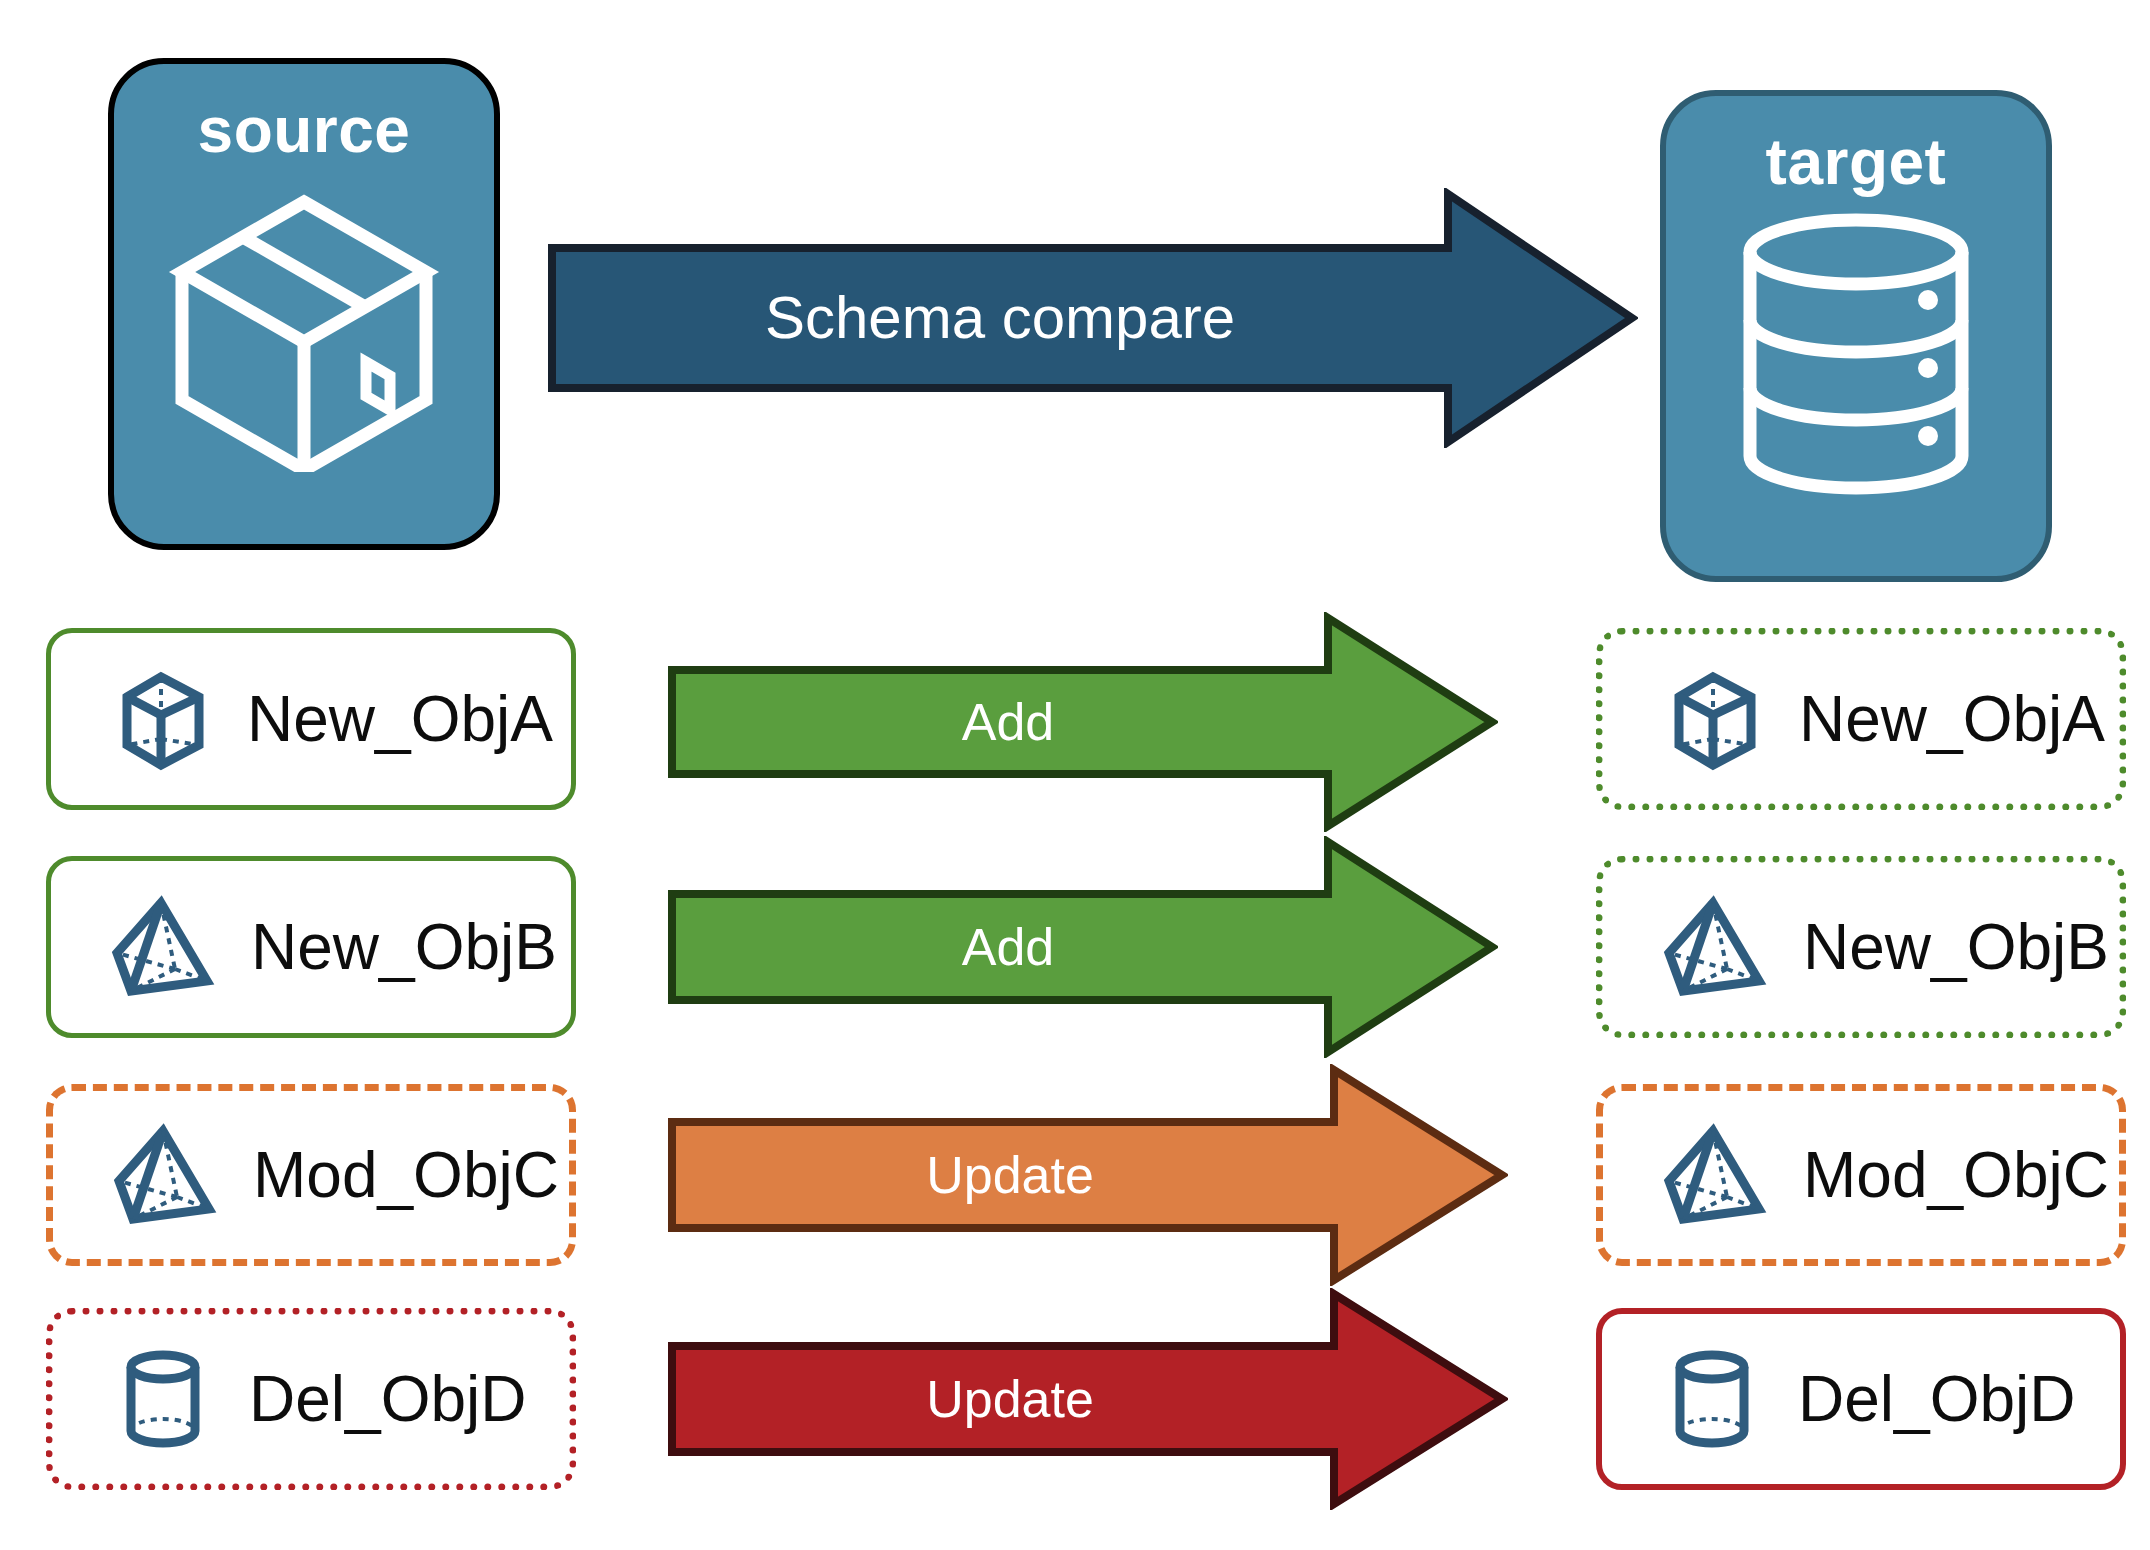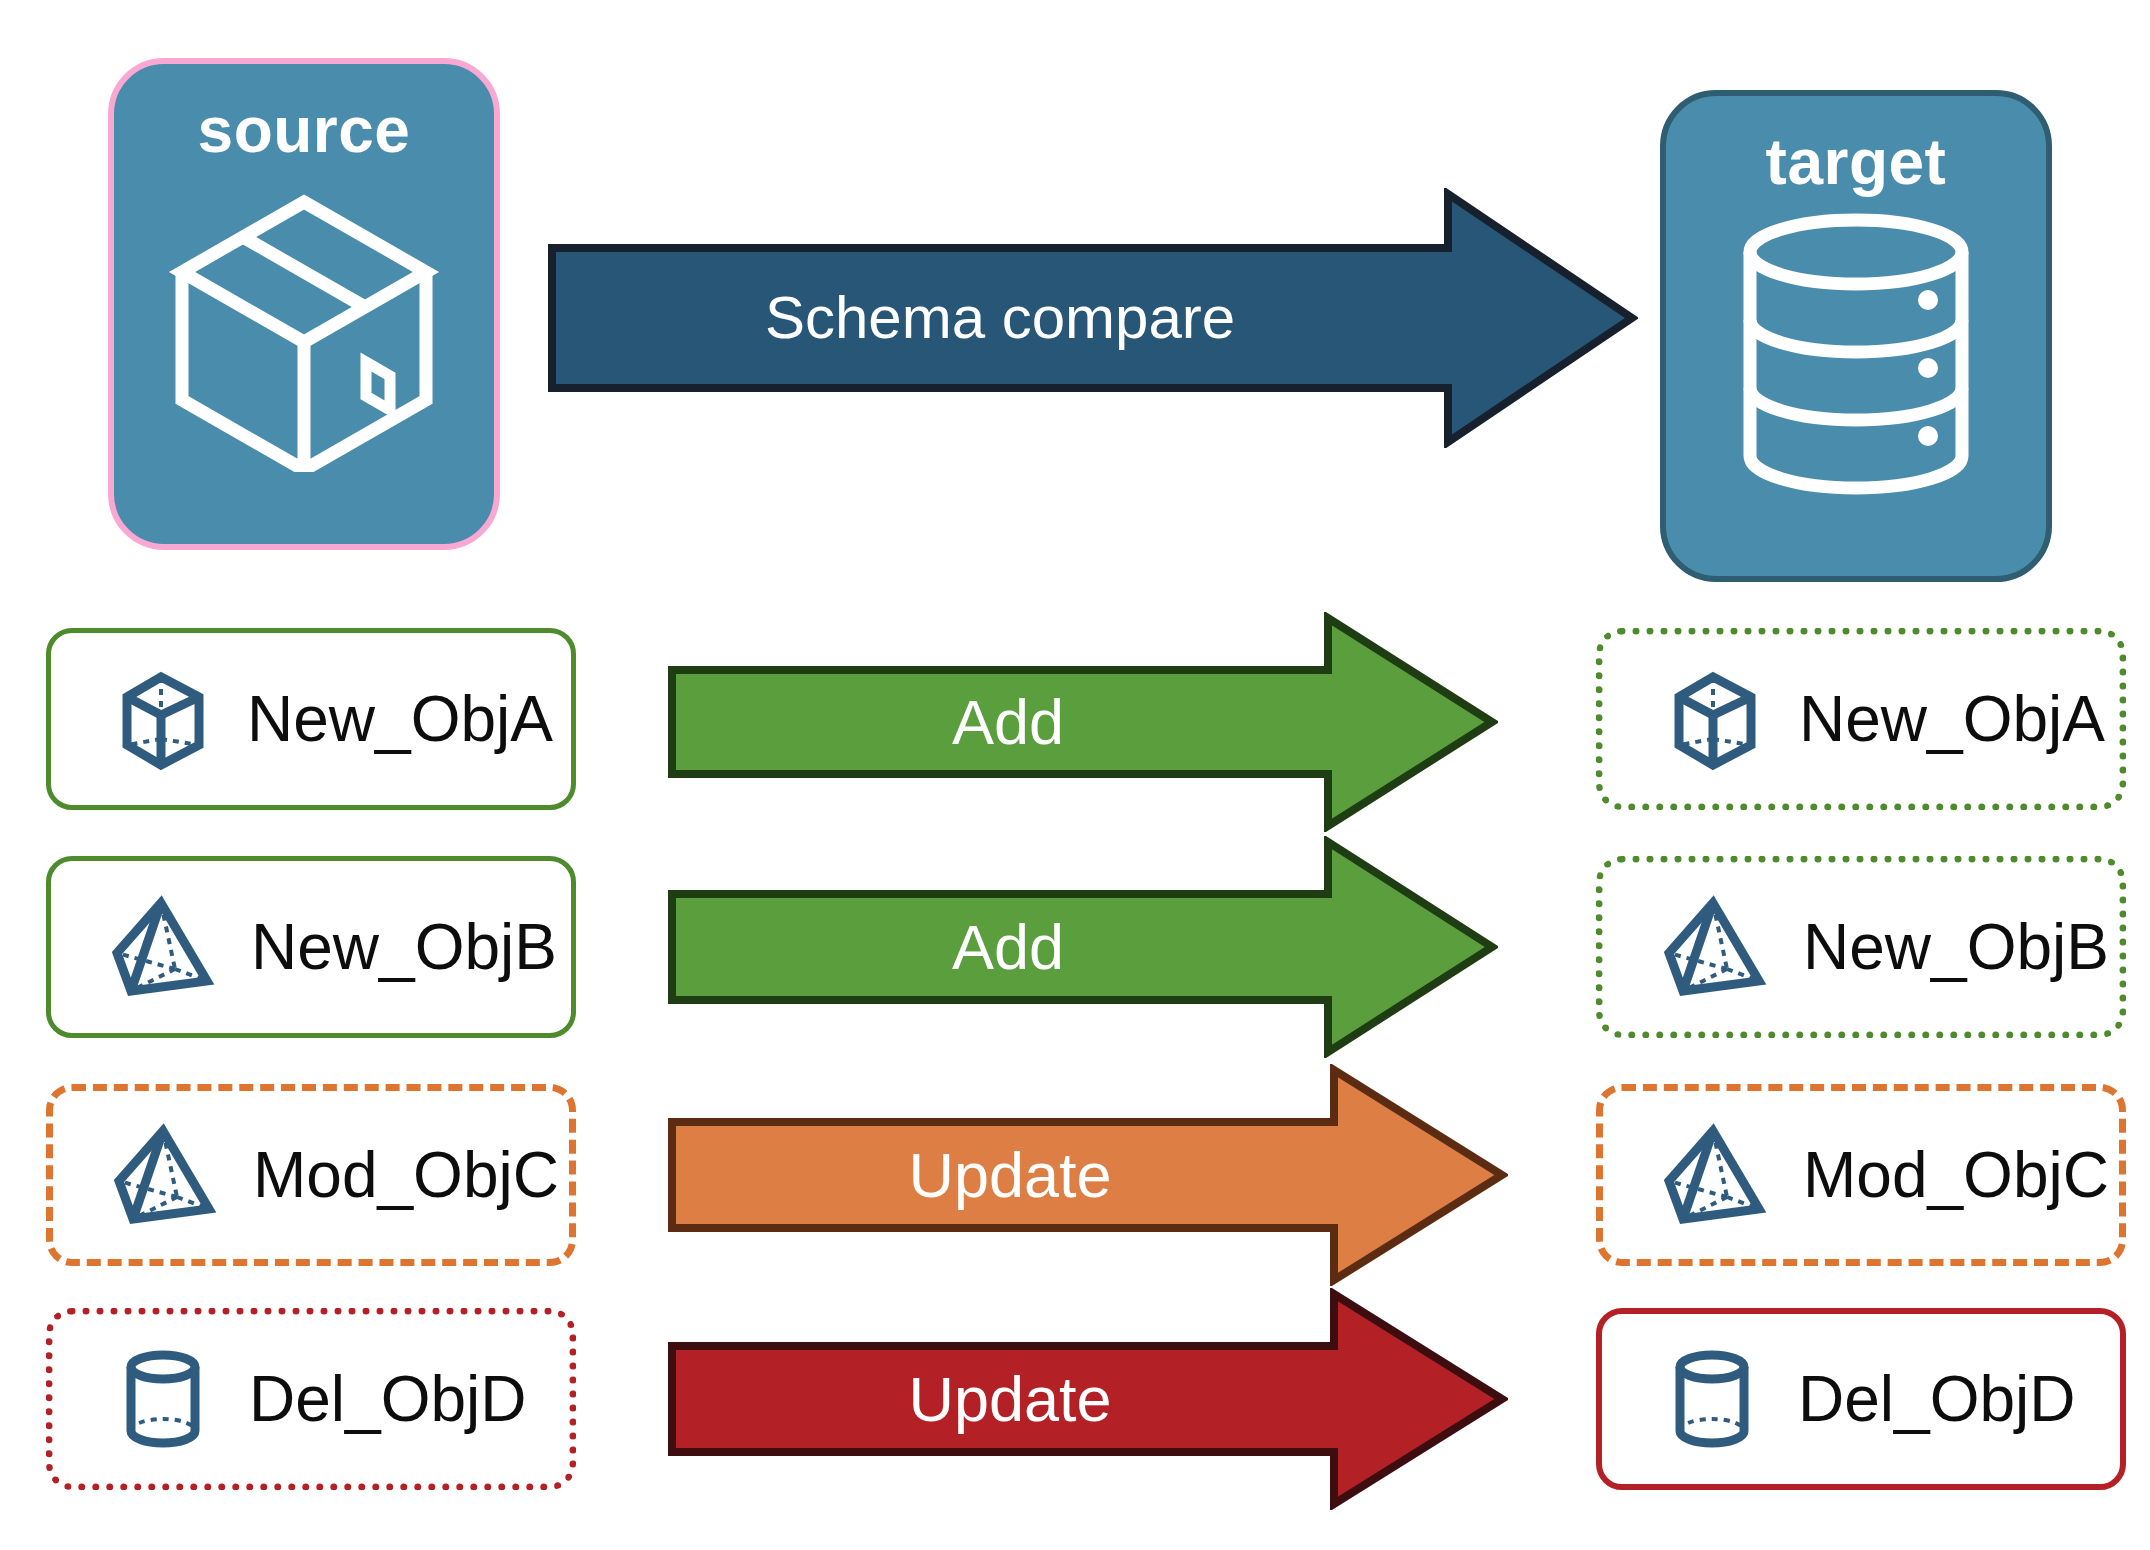--- a/index.html
+++ b/index.html
@@ -71,34 +71,34 @@
   .b-solid-red    { border: 6px solid #b32126; }
 
   
   .arrow {
     position: absolute;
   }
   .arrow svg { display: block; }
   .arrow-label {
     position: absolute;
     color: #ffffff;
-    font-size: 63px;
+    font-size: 52px;
     line-height: 1;
     white-space: nowrap;
     transform: translate(-50%, -50%);
     pointer-events: none;
   }
   .arrow-label.big { font-size: 60px; }
 </style>
 </head>
 <body>
 
 <div id="canvas">
 
-  <div class="endpoint" style="left:108px; top:58px; width:392px; height:492px; background:#4a8cab; border:6px solid #f9a8d4;">
+  <div class="endpoint" style="left:108px; top:58px; width:392px; height:492px; background:#4a8cab; border:6px solid #000000;">
     <div class="endpoint-title">source</div>
     <div class="endpoint-icon">
       <svg width="300" height="300" viewBox="0 0 300 300">
         <g fill="none" stroke="#ffffff" stroke-width="13" stroke-linejoin="miter" stroke-linecap="butt">
 
           <path d="M150 30 L272 100 L150 170 L28 100 Z"></path>
 
           <path d="M89 65 L211 135"></path>
 
           <path d="M28 100 L28 228 L150 298 L150 170"></path>

